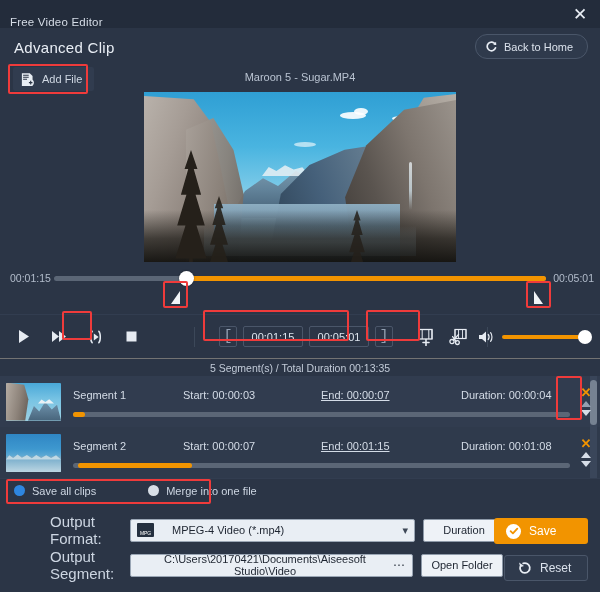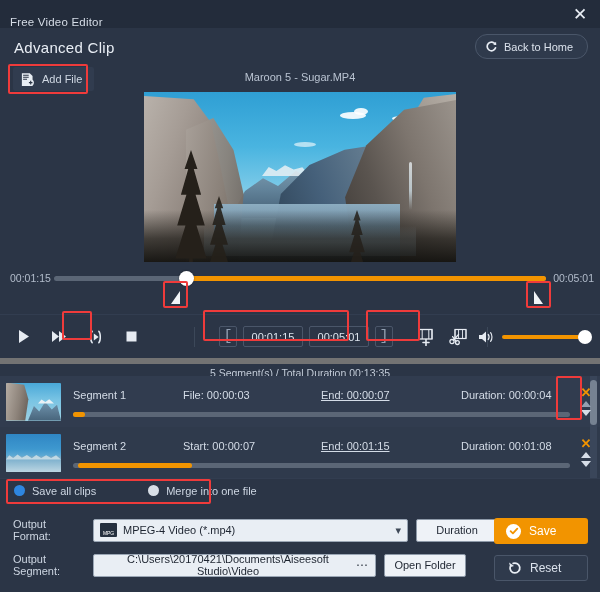--- a/index.html
+++ b/index.html
@@ -174,21 +174,21 @@
     font-size:11px; color:#dde4ed; background:#2b3546; cursor:text;
     font-family:"Liberation Sans",sans-serif;
   }
   .vol-wrap { display:flex; align-items:center; gap:8px; position:absolute; right:14px; }
   .vol-track { width:84px; height:4px; background:#f29400; border-radius:2px; position:relative; cursor:pointer; }
   .vol-knob { position:absolute; right:-6px; top:-5px; width:14px; height:14px; background:#fff; border-radius:50%; }
 
   
   .seg-head {
     height:18px; background:#2b3546; text-align:center; font-size:10.5px;
-    color:#c2cbd8; line-height:18px; border-top:6px solid #737373;
+    color:#c2cbd8; line-height:18px; border-top:1px solid #737373;
   }
   .seg-list { height:102px; background:#2f3a4c; position:relative; overflow:hidden; }
   .seg-row { height:51px; display:flex; align-items:center; padding:0 0 0 6px; position:relative; }
   .seg-row.sel { background:#36425640; }
   .seg-thumb { width:55px; height:38px; position:relative; overflow:hidden; border-radius:1px; flex:0 0 auto; }
   .t1 { background:linear-gradient(#49a8d8 0%,#79c4e4 45%,#9cd0e2 100%); }
   .t1 .rock { position:absolute; left:0; top:0; width:26px; height:38px;
     background:linear-gradient(100deg,#b5aca3 0%,#8d837a 50%,#574f49 100%);
     clip-path:polygon(0 0,70% 6%,86% 44%,74% 100%,0 100%); }
   .t1 .mt { position:absolute; left:22px; top:14px; right:0; height:24px;
@@ -221,27 +221,27 @@
     height:24px; background:#2b3546; display:flex; align-items:center;
     padding-left:14px; gap:52px; border-top:1px solid #323d50; position:relative;
   }
   .radio { display:flex; align-items:center; gap:7px; cursor:pointer; font-size:11px; color:#cdd6e2; }
   .dot { width:11px; height:11px; border-radius:50%; background:#d8dee6; display:block; }
   .dot.on { background:#2e86e0; }
 
   
   .output { position:absolute; left:0; right:0; top:508px; height:84px; background:#2b3546; }
   .out-row { display:flex; align-items:center; height:26px; margin-top:9px; padding-left:13px; gap:8px; }
-  .out-lbl { width:72px; font-size:11px; color:#cdd6e2; }
+  .out-lbl { width:72px; font-size:15px; color:#cdd6e2;margin-left:37px; }
   .out-field {
     height:23px; background:#e9eef4; border:1px solid #9aa6b5; border-radius:2px;
     display:flex; align-items:center; color:#1d2430; font-size:11px; padding:0 6px;
     cursor:pointer;
   }
-  .fmt { width:315px; gap:6px; }
+  .fmt { width:285px; gap:18px; }
   .fold { width:283px;text-align:center; }
   .fold-txt { flex:1; }
   .mpg {
     width:17px; height:14px; background:#25303f; border-radius:1px; color:#fff;
     font-size:5px; display:flex; align-items:flex-end; justify-content:center;
     line-height:6px; letter-spacing:-.2px; padding-bottom:1px; flex:0 0 auto;
     font-family:"Liberation Sans",sans-serif;
   }
   .chev { margin-left:auto; color:#3e4857; font-size:11px; }
   .dots3 { color:#2b3440; letter-spacing:1px; font-size:12px; line-height:10px; }
@@ -249,21 +249,21 @@
     height:23px; min-width:82px; border:1px solid #8d99a8; border-radius:2px;
     background:#eef2f7; color:#1d2430; font-size:11px; display:flex;
     align-items:center; justify-content:center; cursor:pointer;
   }
   .save-btn {
     position:absolute; right:12px; top:10px; width:94px; height:26px;
     background:#f29400; border-radius:3px; display:flex; align-items:center;
     gap:8px; padding-left:12px; cursor:pointer; color:#fff; font-size:12px;
   }
   .reset-btn {
-    position:absolute; right:12px; top:47px; width:94px; height:26px;
+    position:absolute; right:12px; top:47px; width:84px; height:26px;
     background:#2f3a4c; border:1px solid #4a5669; border-radius:3px;
     display:flex; align-items:center; gap:8px; padding-left:12px; cursor:pointer;
     color:#dbe2ec; font-size:12px;
   }
   .check { width:15px; height:15px; border-radius:50%; background:#fff; display:flex;
     align-items:center; justify-content:center; }
 </style>
 </head>
 <body>
 
@@ -425,21 +425,21 @@
 
     <div class="seg-row sel">
       <div class="seg-thumb t1">
         <div class="rock"></div>
           <div class="mt"></div>
           <div class="sn"></div>
       </div>
       <div class="seg-info">
         <div class="seg-line1">
           <span class="seg-name">Segment 1</span>
-          <span class="seg-start">File:  00:00:03</span>
+          <span class="seg-start">Start:  00:00:03</span>
           <span class="seg-end">End:  00:00:07</span>
           <span class="seg-dur">Duration:  00:00:04</span>
         </div>
         <div class="seg-bar">
           <i style="left:0%;width:2.4%"></i>
         </div>
       </div>
       <div class="seg-actions">
         <span class="x-btn">✕</span>
         <svg class="arr" width="12" height="8" viewBox="0 0 12 8">

